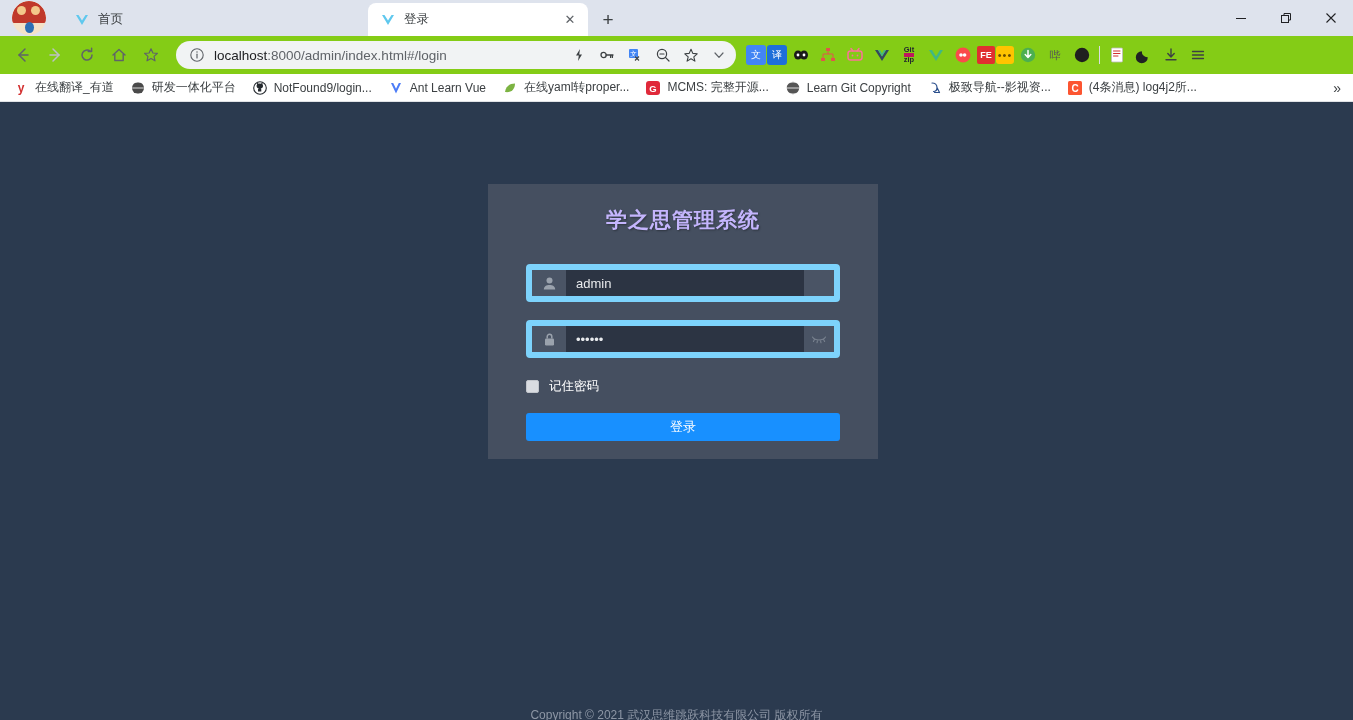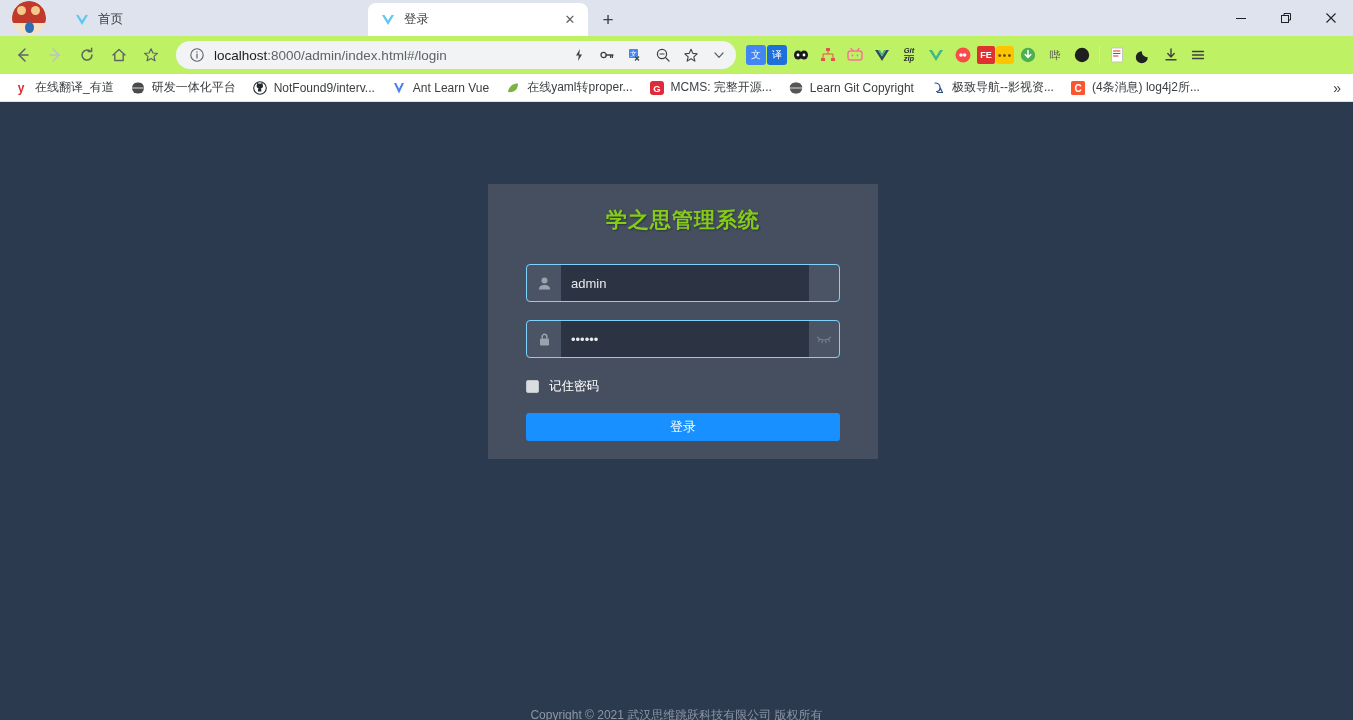--- a/index.html
+++ b/index.html
@@ -70,21 +70,21 @@
     position: absolute; right: 0; top: 0; height: 36px;
     display: flex; align-items: center;
   }
   .wc {
     width: 45px; height: 36px; display: flex;
     align-items: center; justify-content: center; color: #202124;
   }
 
   
   .toolbar {
-    height: 38px; background: #bef264;
+    height: 38px; background: #84cc16;
     display: flex; align-items: center; padding: 0 8px; gap: 2px;
   }
   .navbtn {
     width: 30px; height: 30px; display: flex;
     align-items: center; justify-content: center; border-radius: 50%;
     flex: 0 0 auto;
   }
   .omnibox {
     flex: 1 1 auto; height: 28px; background: #f1f3f4;
     border-radius: 14px; margin: 0 8px;
@@ -135,31 +135,31 @@
     background: #2b3a4f; overflow: hidden;
   }
   .login-card {
     position: absolute; left: 488px; top: 82px;
     width: 390px; height: 275px;
     background: #454f60;
     display: flex; flex-direction: column; align-items: center;
   }
   .login-title {
     margin-top: 22px;
-    font-size: 21px; font-weight: bold; color: #84cc16;
+    font-size: 21px; font-weight: bold; color: #c4b5fd;
     letter-spacing: 1px;
     text-shadow: 1px 1px 2px rgba(0,0,0,0.35);
   }
   .form { width: 314px; margin-top: 30px; }
 
   .field {
     height: 38px; width: 314px;
     background: #4a5465; border-radius: 4px;
     display: flex; align-items: stretch; overflow: hidden;
-    border: 1px solid #7dd3fc;
+    border: 6px solid #7dd3fc;
   }
   .field + .field { margin-top: 18px; }
   .field-ico {
     width: 34px; flex: 0 0 auto;
     display: flex; align-items: center; justify-content: center;
   }
   .field-input {
     flex: 1 1 auto; background: #2c3443;
     border: none; outline: none;
     color: #e8eaed; font-size: 13px;
@@ -353,23 +353,23 @@
             <circle cx="6.5" cy="9.5" r="0.9" fill="#fb7299"></circle>
             <circle cx="11.5" cy="9.5" r="0.9" fill="#fb7299"></circle>
           </svg>
       </div>
       <div class="ext">
         <svg width="18" height="18" viewBox="0 0 18 18">
             <path d="M2 4 L9 15 L16 4 L13 4 L9 10.6 L5 4 Z" fill="#35495e"></path>
             <path d="M5 4 L9 10.6 L13 4 L11 4 L9 7.4 L7 4 Z" fill="#41b883"></path>
           </svg>
       </div>
-      <div class="ext" style="flex-direction:column;line-height:0.85;font-weight:bold;color:#24292e;font-size:7.5px;font-style:italic;">
+      <div class="ext" style="flex-direction:column;line-height:0.85;font-weight:bold;color:#24292e;font-size:7.5px;">
         <span>Git</span>
-          <span style="border-top:1px solid #be185d;">zip</span>
+          <span style="border-top:4px solid #be185d;">zip</span>
       </div>
       <div class="ext">
         <svg width="18" height="18" viewBox="0 0 18 18">
             <path d="M2 4 L9 15 L16 4 L13 4 L9 10.6 L5 4 Z" fill="#41b883"></path>
           </svg>
       </div>
       <div class="ext">
         <svg width="18" height="18" viewBox="0 0 18 18">
             <circle cx="9" cy="9" r="7.5" fill="#fa4b4b"></circle>
             <path d="M5.2 9 a1.8 1.8 0 1 1 3.6 0 a1.8 1.8 0 1 0 3.6 0 a1.8 1.8 0 1 0 -3.6 0 a1.8 1.8 0 1 1 -3.6 0 Z" fill="#fff"></path>
@@ -437,21 +437,21 @@
       <span>研发一体化平台</span>
     </div>
 
     <div class="bm">
       <span class="bm-ico">
           <svg width="14" height="14" viewBox="0 0 14 14">
             <circle cx="7" cy="7" r="6.3" fill="none" stroke="#24292e" stroke-width="1.1"></circle>
             <path d="M5 10.5 V8.8 c0-0.8 0.5-1.3 1-1.5 c-1.4-0.2-2.4-0.9-2.4-2.4 c0-0.6 0.2-1 0.5-1.4 c-0.1-0.3-0.2-0.9 0.1-1.4 c0 0 0.5-0.1 1.4 0.6 a4 4 0 0 1 2.4 0 c0.9-0.7 1.4-0.6 1.4-0.6 c0.3 0.5 0.2 1.1 0.1 1.4 c0.3 0.4 0.5 0.8 0.5 1.4 c0 1.5-1 2.2-2.4 2.4 c0.4 0.3 0.7 0.8 0.7 1.5 V10.5" fill="#24292e"></path>
           </svg>
         </span>
-      <span>NotFound9/interv...</span>
+      <span>NotFound9/login...</span>
     </div>
 
     <div class="bm">
       <span class="bm-ico">
           <svg width="14" height="14" viewBox="0 0 14 14">
             <path d="M2 2 L7 12.5 L12 2 L9.8 2 L7 7.8 L4.2 2 Z" fill="#4c7cf7"></path>
           </svg>
         </span>
       <span>Ant Learn Vue</span>
     </div>

